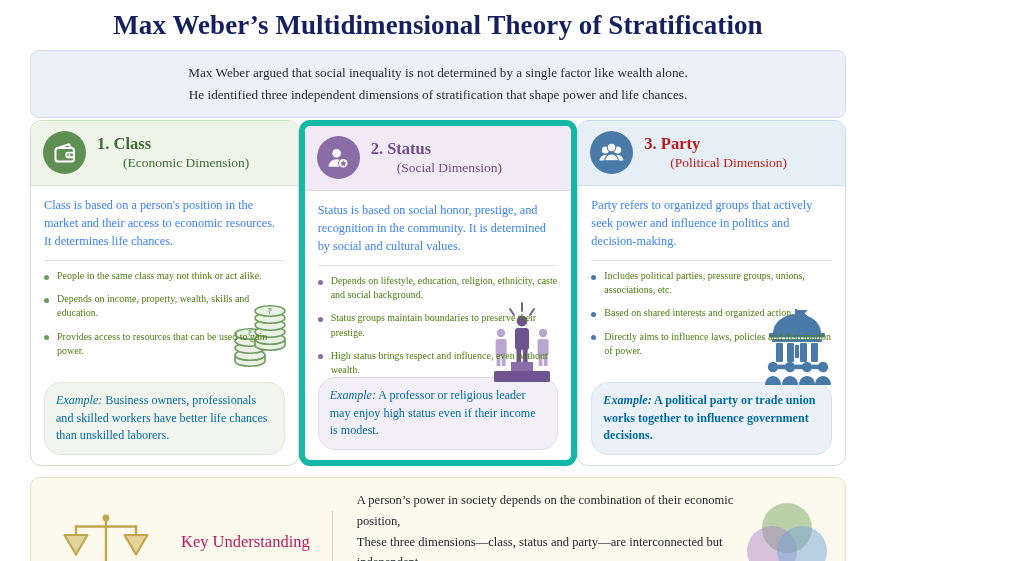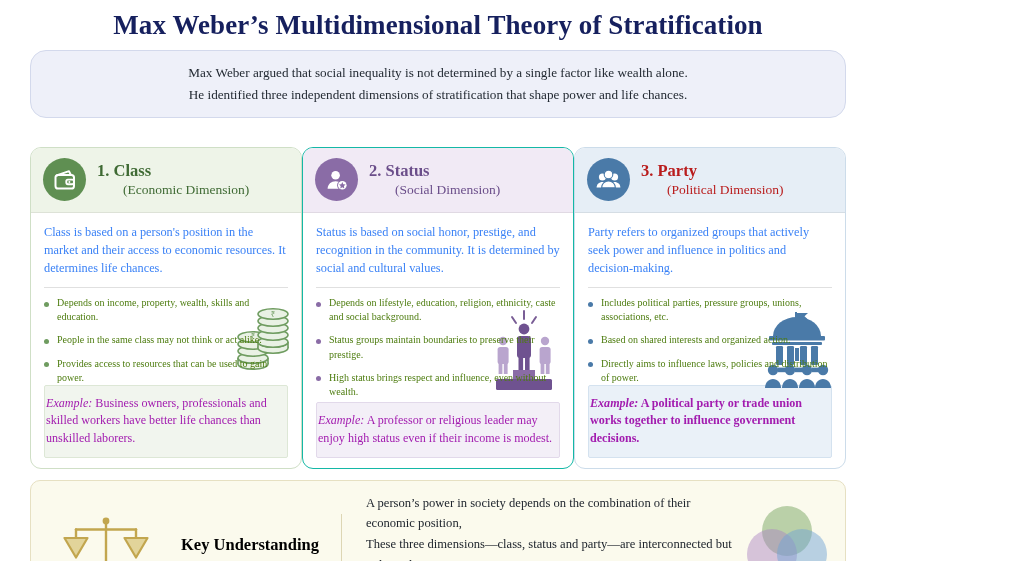--- a/index.html
+++ b/index.html
@@ -20,45 +20,45 @@
     letter-spacing:.1px;
     padding-top:9px;
     line-height:1.2;
   }
 
   
   .intro{
     margin-top:9px;
     background:#eef0f9;
     border:1px solid #d3d9ec;
-    border-radius:16px;
+    border-radius:9px;
     padding:11px 14px 12px;
     text-align:center;
     color:#232a33;
     font-size:13.2px;
     line-height:1.62;
   }
 
   
   .cards{
     display:flex;
-    margin-top:29px;
+    margin-top:2px;
   }
   .card{
     flex:1 1 0;
     border-radius:11px;
     overflow:hidden;
     background:#ffffff;
     display:flex;
     flex-direction:column;
     position:relative;
     min-width:0;
   }
   .card.green {border:1px solid #cfdfc6;}
-  .card.purple{border:1px solid #14b8a6;}
+  .card.purple{border:6px solid #14b8a6;}
   .card.blue  {border:1px solid #ccdcea;}
 
   .card-head{
     display:flex;
     align-items:center;
     gap:11px;
     padding:10px 12px 11px;
     border-bottom:1px solid rgba(0,0,0,.07);
   }
   .green  .card-head{background:#eef4e8;}
@@ -116,25 +116,25 @@
   .purple .bullets li:before{background:#8a6ca6;}
   .blue   .bullets li:before{background:#4a7aa8;}
 
   .art{position:absolute;z-index:1;pointer-events:none;}
   .art-class {right:10px;bottom:86px;}
   .art-status{right:12px;bottom:72px;}
   .art-party {right:10px;bottom:74px;}
 
   .example{
     margin-top:auto;
-    border-radius:2px;
-    padding:9px 1px;
+    border-radius:17px;
+    padding:9px 11px;
     font-size:12.1px;
     line-height:1.45;
-    color:#a21caf;
+    color:#0369a1;
   }
   .green  .example{background:#f1f5ee;border:1px solid #dde7d6;}
   .purple .example{background:#f3eff7;border:1px solid #e2d9ea;}
   .blue   .example{background:#eaf1f8;border:1px solid #d4e2ef;font-weight:bold;}
   .example i{font-style:italic;}
 
   
   .key{
     margin-top:11px;
     background:#fbfaed;
@@ -146,21 +146,21 @@
     min-height:72px;
     box-sizing:border-box;
   }
   .key-left{
     display:flex;align-items:center;gap:16px;
     padding-right:22px;
     border-right:1px solid #ddd6b4;
     flex:0 0 auto;
   }
   .key-label{
-    font-size:16.5px;font-weight:bold;color:#000000;
+    font-size:16.5px;font-weight:normal;color:#be185d;
     white-space:nowrap;
   }
   .key-text{
     padding-left:24px;
     font-size:12.6px;
     line-height:1.66;
     color:#20262e;
     flex:1;
   }
   .venn{flex:0 0 auto;padding-left:10px;}
@@ -218,22 +218,22 @@
                 <ellipse cx="16" cy="13" rx="15" ry="5.2"></ellipse>
                 <ellipse cx="16" cy="6" rx="15" ry="5.2"></ellipse>
               </g>
             </g>
             <text x="38" y="11" font-size="8" fill="#6f9c60" text-anchor="middle" font-family="'Liberation Sans',sans-serif">₹</text>
             <text x="18" y="33" font-size="8" fill="#6f9c60" text-anchor="middle" font-family="'Liberation Sans',sans-serif">₹</text>
           </svg>
         </div>
 
         <ul class="bullets">
+          <li>People in the same class may not think or act alike.</li>
           <li>Depends on income, property, wealth, skills and education.</li>
-          <li>People in the same class may not think or act alike.</li>
           <li>Provides access to resources that can be used to gain power.</li>
         </ul>
         <div class="example">
           <i>Example:</i><span> Business owners, professionals and skilled workers have better life chances than unskilled laborers.</span>
         </div>
       </div>
     </div>
 
     <div class="card purple">
       <div class="card-head">

